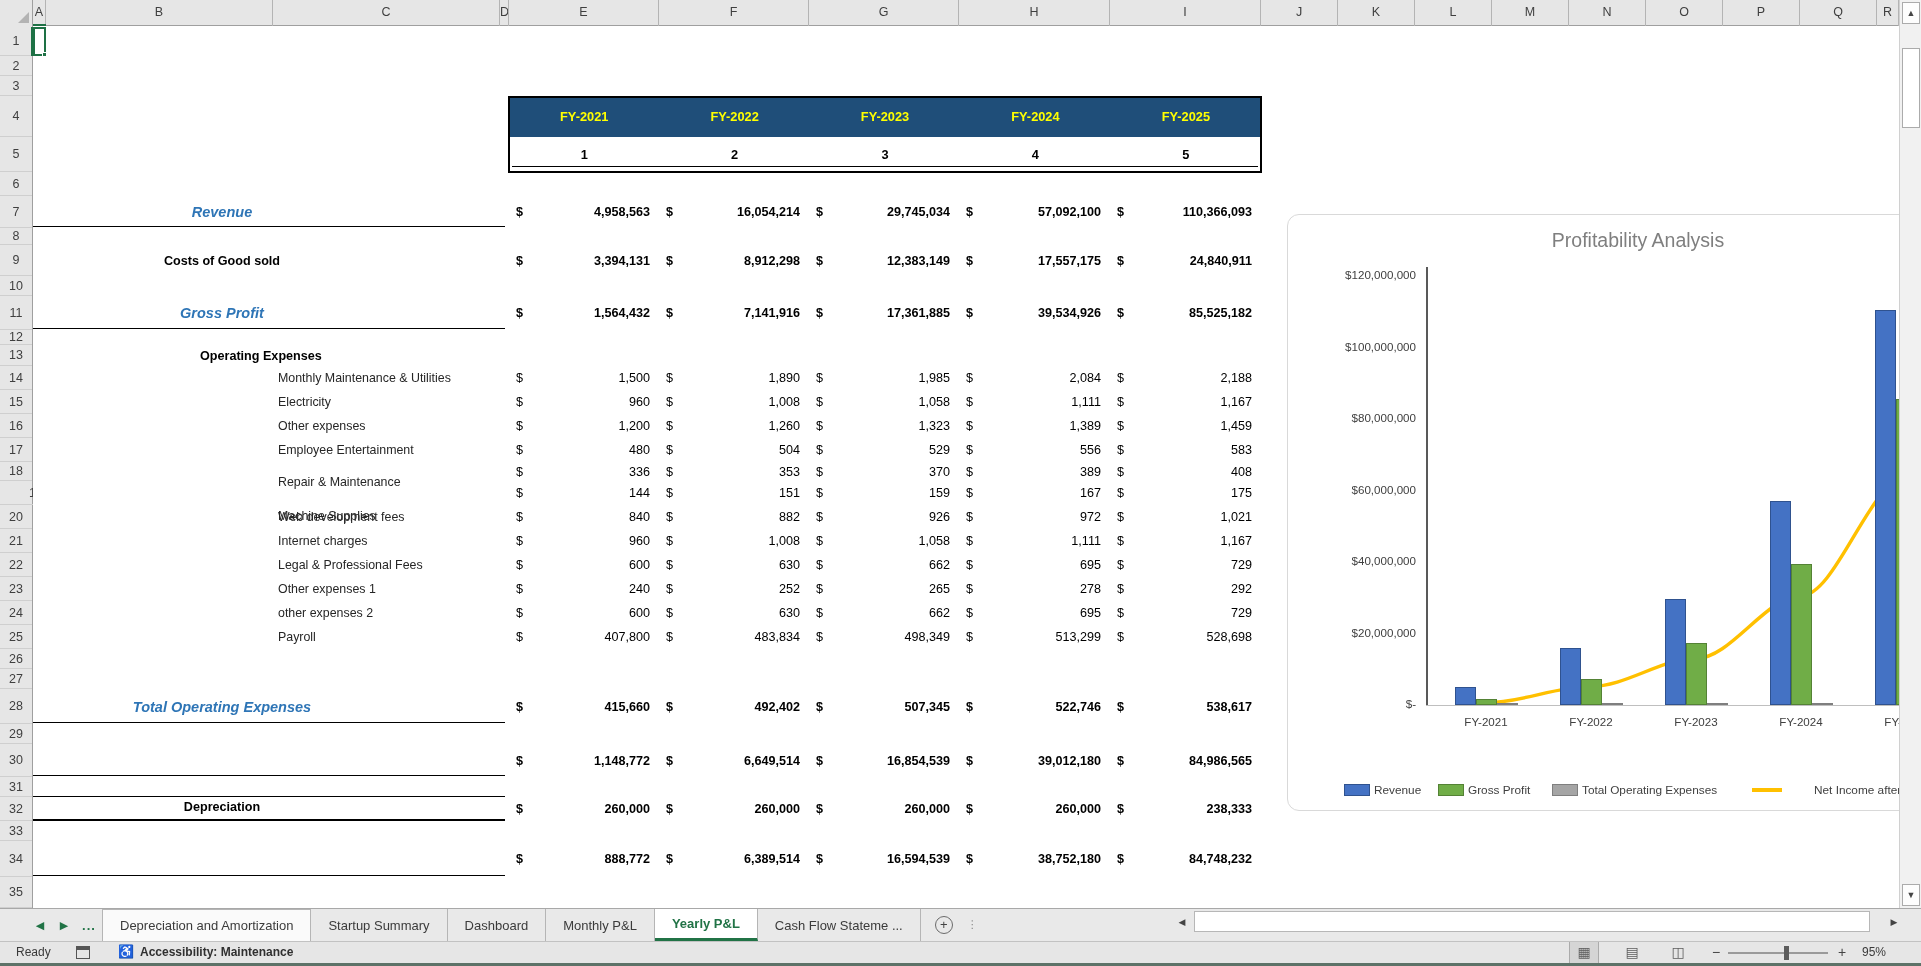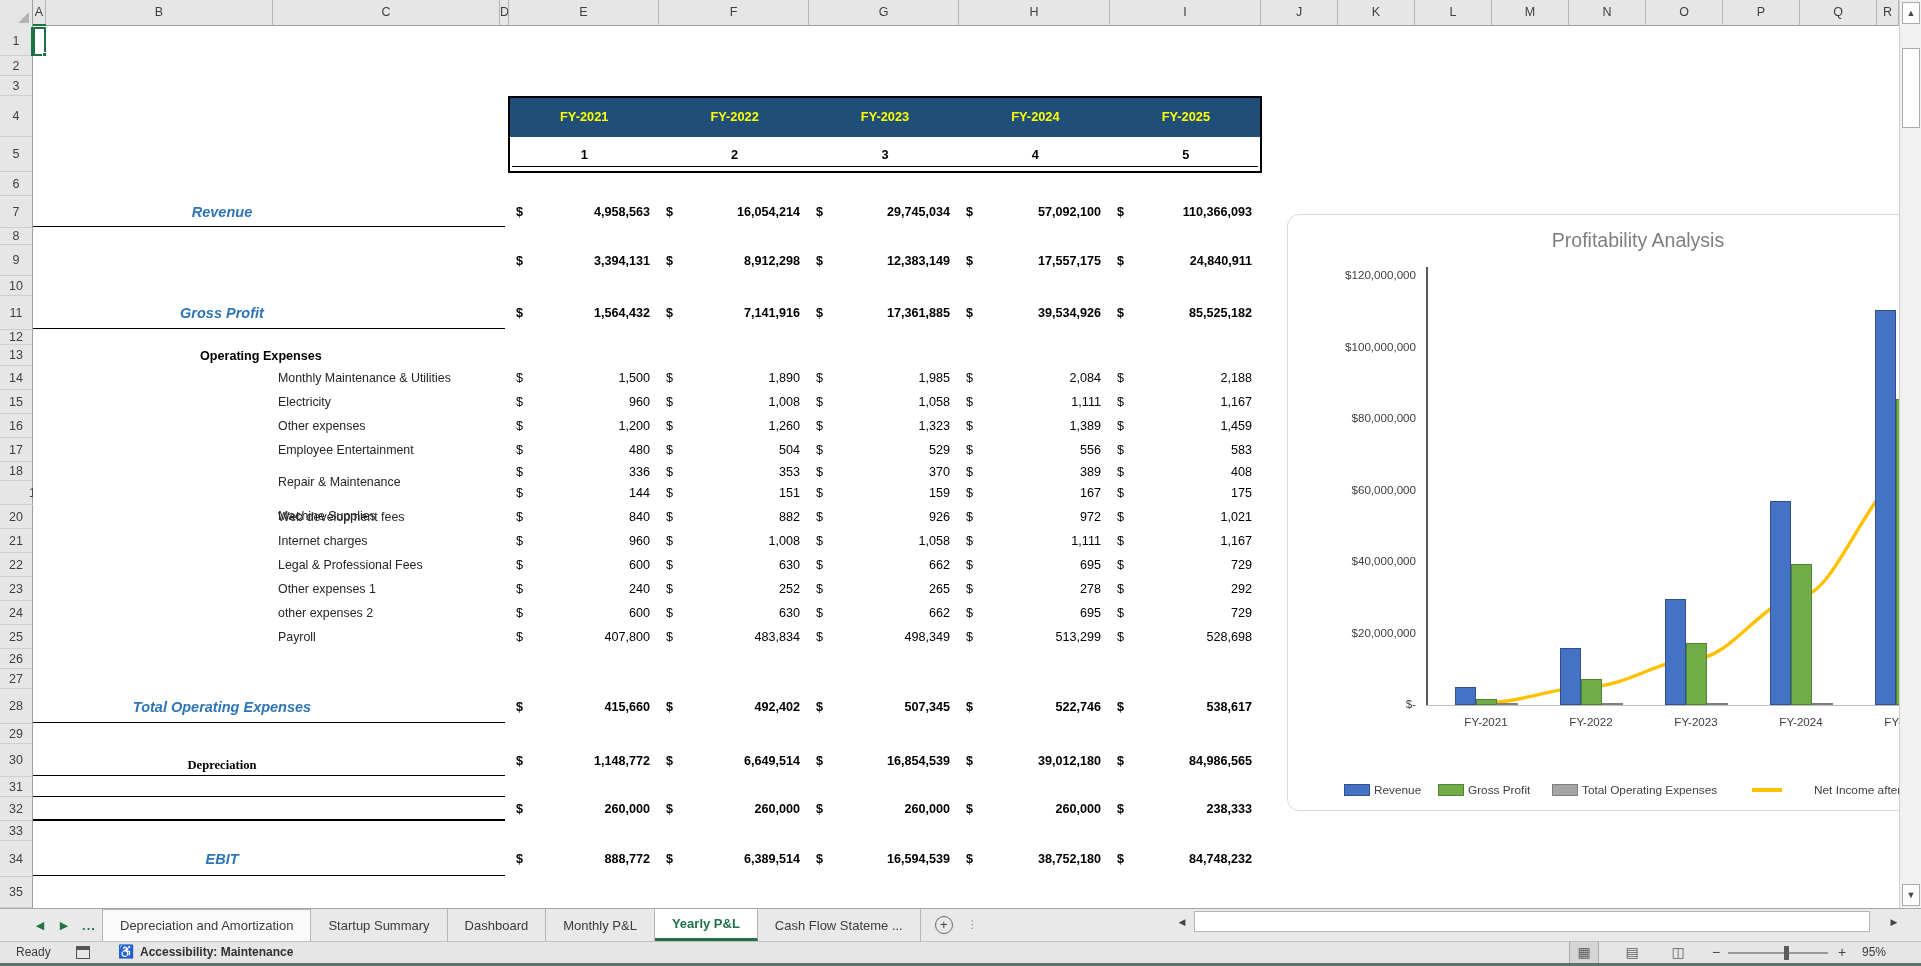--- a/index.html
+++ b/index.html
@@ -223,20 +223,21 @@
         <span>29,745,034</span>
       </div>
       <div class="vcell bold" style="position: absolute; left: 926px; top: 170px; width: 151px; height: 32px;">
         <span>$</span>
         <span>57,092,100</span>
       </div>
       <div class="vcell bold" style="position: absolute; left: 1077px; top: 170px; width: 151px; height: 32px;">
         <span>$</span>
         <span>110,366,093</span>
       </div>
+      <div class="lbl-bold" style="position: absolute; left: 0px; top: 219px; width: 378px; height: 31px;">Costs of Good sold</div>
       <div class="vcell bold" style="position: absolute; left: 476px; top: 219px; width: 150px; height: 31px;">
         <span>$</span>
         <span>3,394,131</span>
       </div>
       <div class="vcell bold" style="position: absolute; left: 626px; top: 219px; width: 150px; height: 31px;">
         <span>$</span>
         <span>8,912,298</span>
       </div>
       <div class="vcell bold" style="position: absolute; left: 776px; top: 219px; width: 150px; height: 31px;">
         <span>$</span>
@@ -561,21 +562,21 @@
         <span>16,854,539</span>
       </div>
       <div class="vcell bold" style="position: absolute; left: 926px; top: 718px; width: 151px; height: 33px;">
         <span>$</span>
         <span>39,012,180</span>
       </div>
       <div class="vcell bold" style="position: absolute; left: 1077px; top: 718px; width: 151px; height: 33px;">
         <span>$</span>
         <span>84,986,565</span>
       </div>
-      <div class="lbl-bold" style="position: absolute; left: 0px; top: 727px; width: 378px; height: 24px; font-family: Liberation Serif, serif;">Depreciation</div>
+      <div class="lbl-bold" style="position: absolute; left: 0px; top: 769px; width: 378px; height: 24px;">Depreciation</div>
       <div class="uline" style="position: absolute; left: 0px; top: 770px; width: 472px; height: 1px;"></div>
       <div class="uline" style="position: absolute; left: 0px; top: 793px; width: 472px; height: 2.2px;"></div>
       <div class="vcell bold" style="position: absolute; left: 476px; top: 771px; width: 150px; height: 24px;">
         <span>$</span>
         <span>260,000</span>
       </div>
       <div class="vcell bold" style="position: absolute; left: 626px; top: 771px; width: 150px; height: 24px;">
         <span>$</span>
         <span>260,000</span>
       </div>
@@ -584,21 +585,20 @@
         <span>260,000</span>
       </div>
       <div class="vcell bold" style="position: absolute; left: 926px; top: 771px; width: 151px; height: 24px;">
         <span>$</span>
         <span>260,000</span>
       </div>
       <div class="vcell bold" style="position: absolute; left: 1077px; top: 771px; width: 151px; height: 24px;">
         <span>$</span>
         <span>238,333</span>
       </div>
-      <div class="lbl-blue" style="position: absolute; left: 0px; top: 815px; width: 378px; height: 36px;">EBIT</div>
       <div class="uline" style="position: absolute; left: 0px; top: 849px; width: 472px; height: 1.4px;"></div>
       <div class="vcell bold" style="position: absolute; left: 476px; top: 815px; width: 150px; height: 36px;">
         <span>$</span>
         <span>888,772</span>
       </div>
       <div class="vcell bold" style="position: absolute; left: 626px; top: 815px; width: 150px; height: 36px;">
         <span>$</span>
         <span>6,389,514</span>
       </div>
       <div class="vcell bold" style="position: absolute; left: 776px; top: 815px; width: 150px; height: 36px;">

